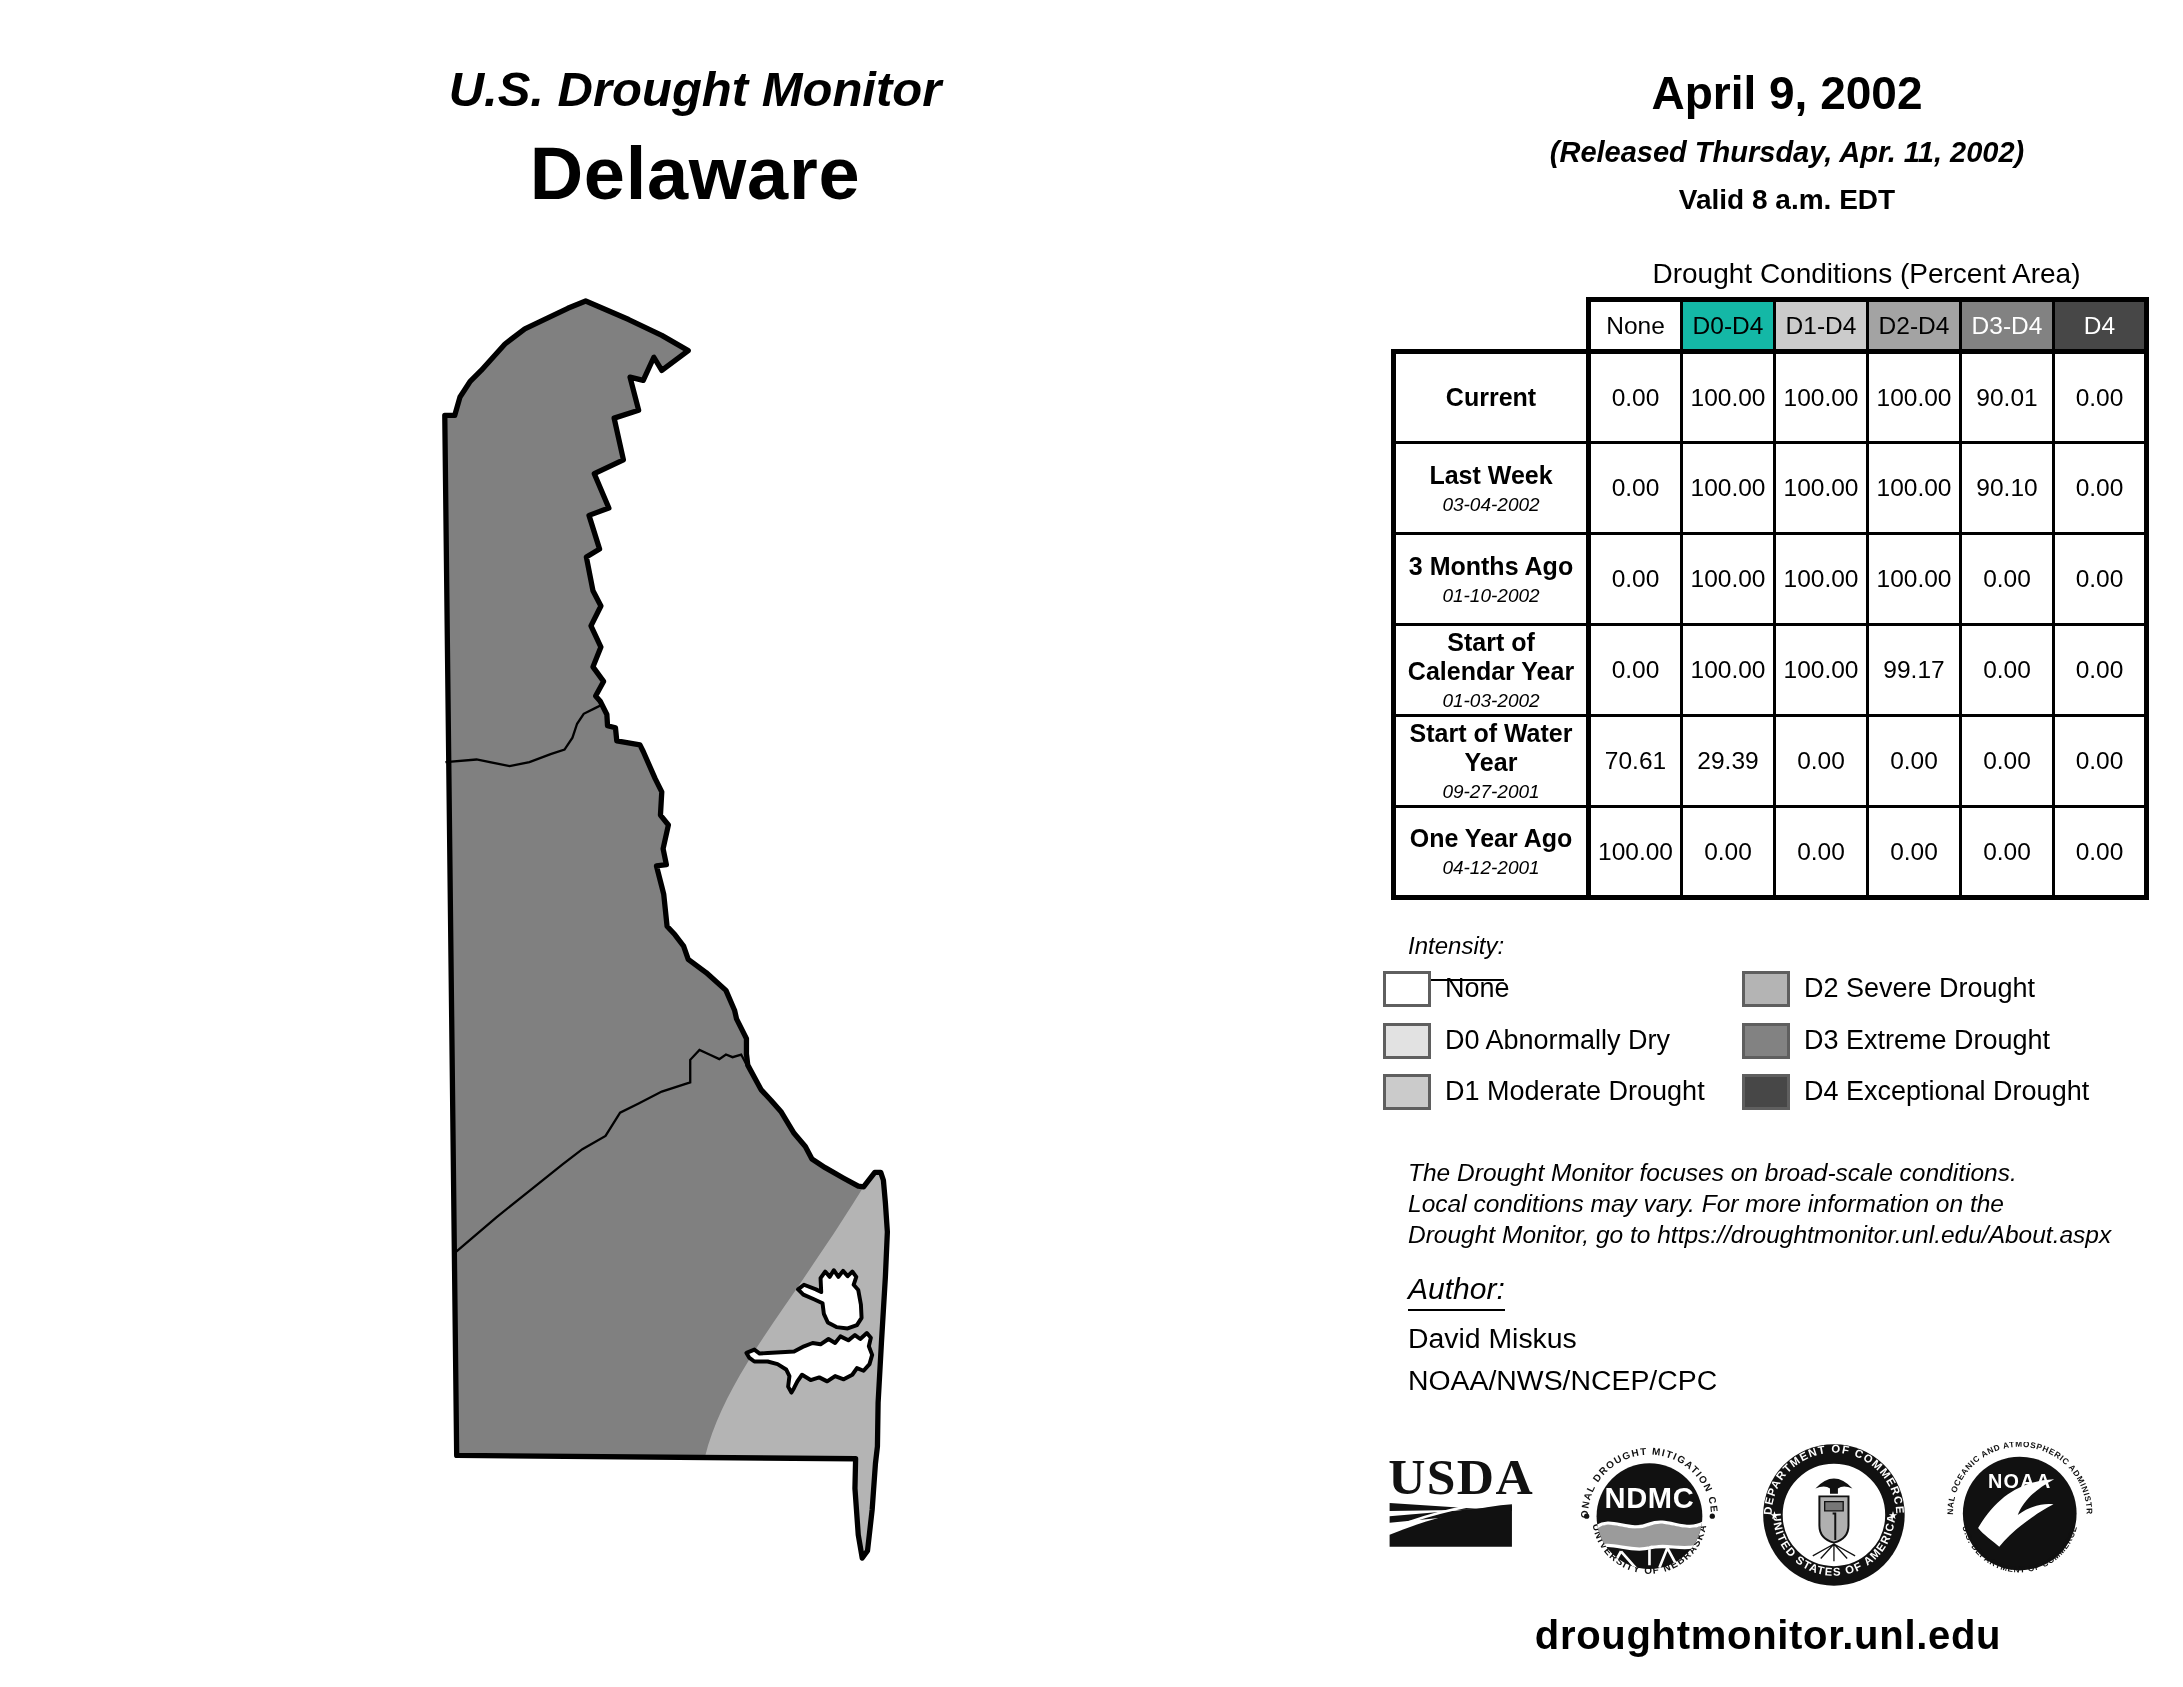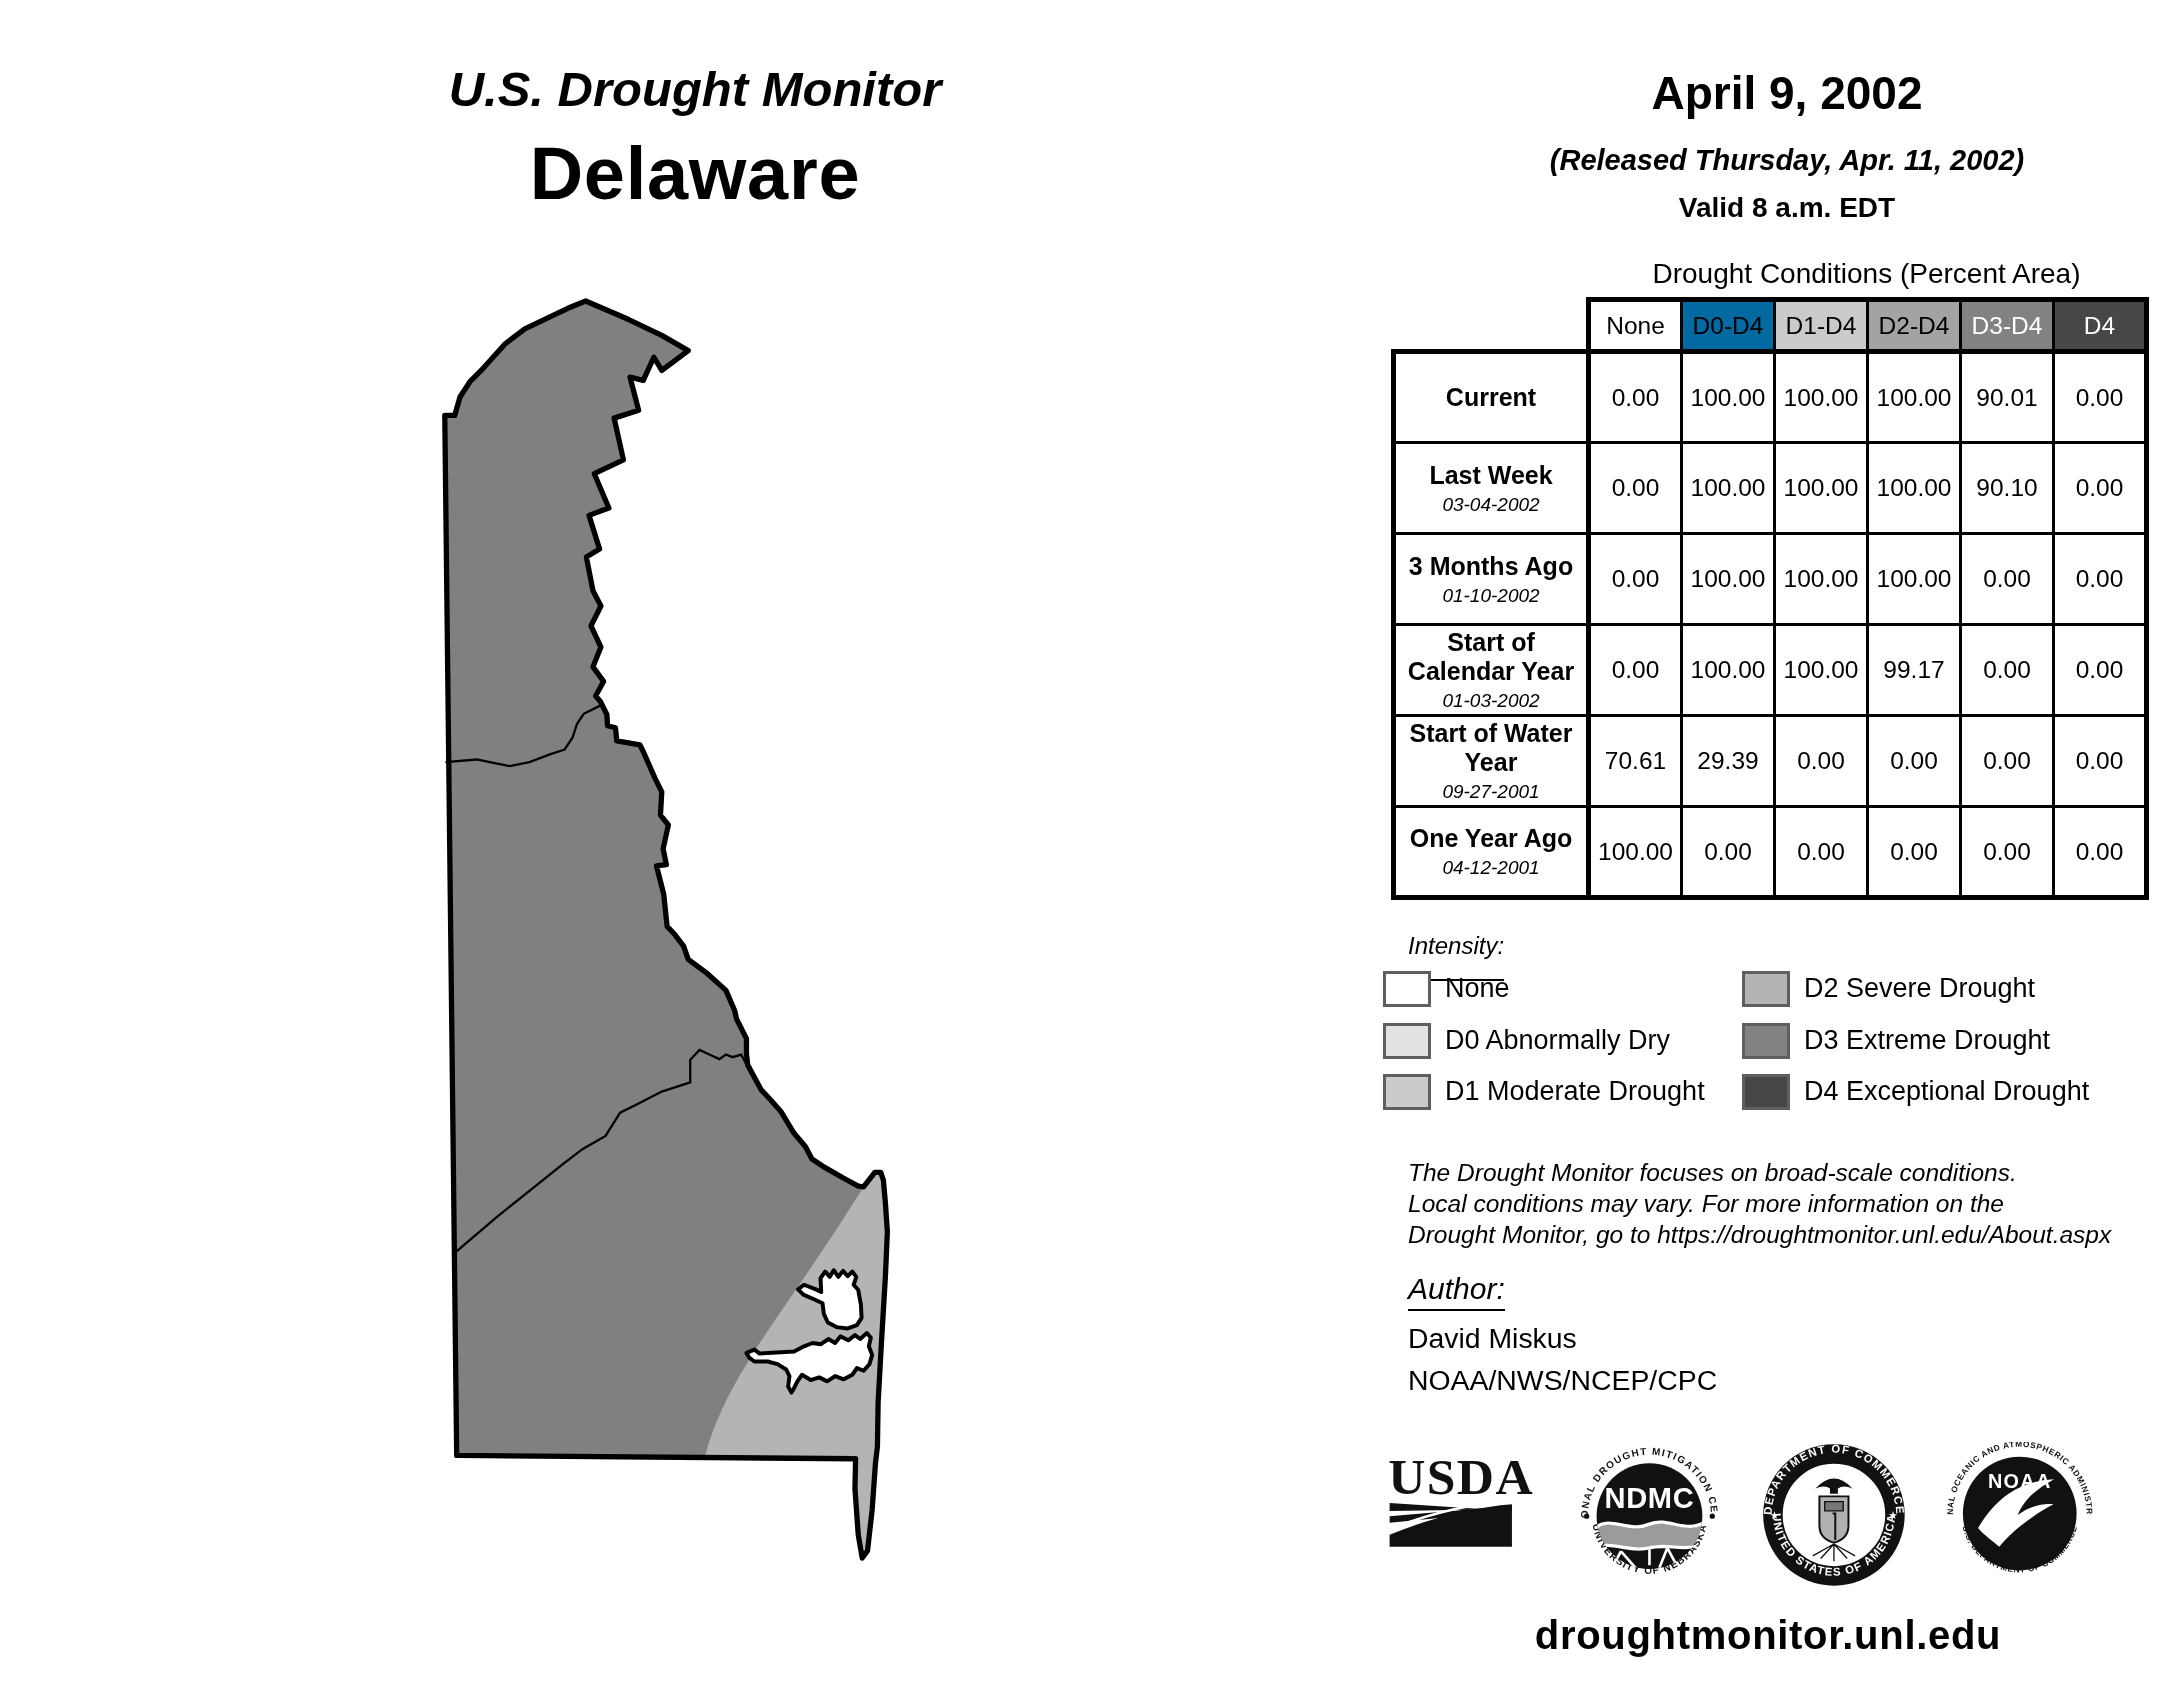--- a/index.html
+++ b/index.html
@@ -7,21 +7,21 @@
   #page{position:relative;width:2183px;height:1687px;background:#fff;overflow:hidden;}
   .abs{position:absolute;}
 
   
   #title1{left:265px;top:61px;width:860px;text-align:center;font-size:49px;font-weight:bold;font-style:italic;}
   #title2{left:265px;top:131px;width:860px;text-align:center;font-size:74px;font-weight:bold;letter-spacing:0.7px;}
 
   
   #dateblock{left:1456px;top:66px;width:662px;text-align:center;}
   #date-main{font-size:46px;font-weight:bold;}
-  #date-released{font-size:29px;font-weight:bold;font-style:italic;margin-top:24px;}
+  #date-released{font-size:29px;font-weight:bold;font-style:italic;margin-top:16px;}
   #date-valid{font-size:28px;font-weight:bold;margin-top:14.6px;}
 
   
   #tbl-title{left:1586px;top:258px;width:561px;text-align:center;font-size:28px;}
   table.cond{position:absolute;left:1391px;top:297px;border-collapse:collapse;table-layout:fixed;}
   table.cond td,table.cond th{padding:0;}
   th.corner{border:none;background:#fff;}
   th.ch{border:3.3px solid #000;border-top-width:5.3px;border-bottom-width:5.3px;font-size:24.5px;font-weight:normal;text-align:center;}
   th.ch.first{border-left-width:5.3px;}
   th.ch.last{border-right-width:5.3px;}
@@ -132,21 +132,21 @@
         <col style="width:93px">
       <col style="width:93px">
         <col style="width:93px">
         <col style="width:93px">
         <col style="width:93px">
     </colgroup>
     <tbody>
         <tr style="height:52px">
       <th class="corner"></th>
       <th class="ch first" style="background-color: rgb(255, 255, 255); color: rgb(0, 0, 0);">None</th>
-      <th class="ch" style="background-color: #0369a1; color: rgb(0, 0, 0);">D0-D4</th>
+      <th class="ch" style="background-color: #14b8a6; color: rgb(0, 0, 0);">D0-D4</th>
       <th class="ch" style="background-color: rgb(203, 203, 203); color: rgb(0, 0, 0);">D1-D4</th>
       <th class="ch" style="background-color: #a3a3a3; color: rgb(0, 0, 0);">D2-D4</th>
       <th class="ch" style="background-color: rgb(130, 130, 130); color: #ffffff; margin-left: 10px;">D3-D4</th>
       <th class="ch last" style="background-color: rgb(71, 71, 71); color: rgb(255, 255, 255);">D4</th>
     </tr>
     <tr style="height:91px" class="first">
       <td class="lbl">
             <div class="rowlab">Current</div>
           </td>
       <td class="val">0.00</td>

